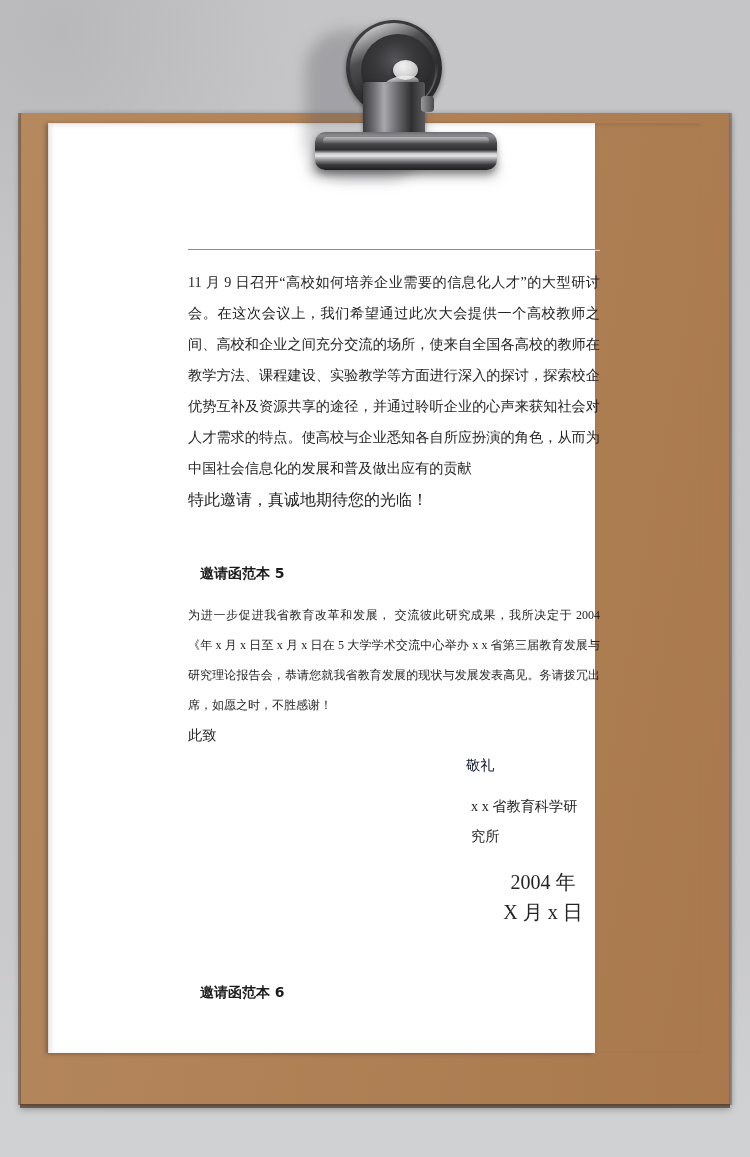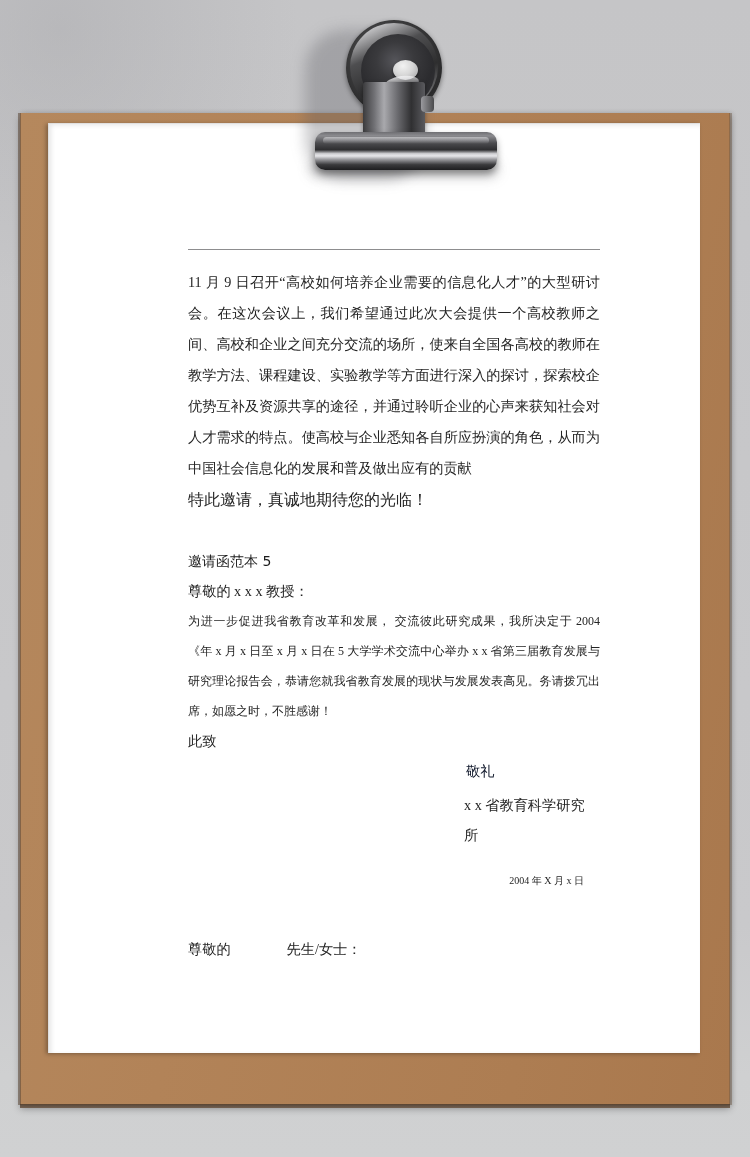--- a/index.html
+++ b/index.html
@@ -64,21 +64,21 @@
     width: 3px; height: 992px;
     background: #6d5642;
     opacity: 0.45;
   }
 
   
   .paper {
     position: absolute;
     left: 28px;
     top: 10px;
-    width: 652px;
+    width: 547px;
     height: 930px;
     background: #ffffff;
     box-shadow: inset 1px 1px 0 rgba(0,0,0,0.05), -2px 1px 4px rgba(0,0,0,0.30);
   }
   .paper-inner-shadow {
     position: absolute;
     left: 0; top: 0;
     width: 652px; height: 930px;
     pointer-events: none;
     box-shadow: inset 3px 2px 5px rgba(0,0,0,0.10);
@@ -227,43 +227,43 @@
   .para-tail {
     font-size: 16px;
     line-height: 31px;
     margin: 0;
     color: #242424;
   }
   .spacer-lg { height: 31px; }
   .spacer-md { height: 22px; }
   .section-title {
     font-size: 14px;
-    font-weight: normal;
+    font-weight: bold;
     line-height: 30px;
-    margin: 0;
+    margin: 12px;
     color: #1c1c1c;
     font-family: "DejaVu Sans", "Liberation Sans", sans-serif;
   }
   .line {
     font-size: 14.2px;
     line-height: 30px;
     margin: 0;
     color: #242424;
   }
   .body-justify {
     font-size: 12px;
     line-height: 30px;
     margin: 0;
     text-align: justify;
     text-justify: inter-ideograph;
     color: #242424;
   }
   .sig-1 { text-align: left; padding-left: 278px; font-size: 14.2px; line-height: 30px; margin: 0; color: #0f172a; }
-  .sig-2 { text-align: left; padding-left: 272px; font-size: 14.2px; line-height: 30px; margin: 4px; color: #242424; }
-  .sig-3 { text-align: right; padding-left: 298px; font-size: 10px; line-height: 30px; margin: 16px; color: #242424; }
+  .sig-2 { text-align: left; padding-left: 272px; font-size: 14.2px; line-height: 30px; margin: 11px; color: #242424; }
+  .sig-3 { text-align: center; padding-left: 298px; font-size: 20px; line-height: 30px; margin: 16px; color: #242424; }
   .gap-inline { display: inline-block; width: 56px; }
 </style>
 </head>
 <body>
 
 <div class="backdrop">
   <div class="backdrop-shade"></div>
 </div>
 
 <div class="clipboard">
@@ -276,30 +276,29 @@
 
     <div class="doc">
       <div class="hr"></div>
 
       <p class="para">11 月 9 日召开“高校如何培养企业需要的信息化人才”的大型研讨会。在这次会议上，我们希望通过此次大会提供一个高校教师之间、高校和企业之间充分交流的场所，使来自全国各高校的教师在教学方法、课程建设、实验教学等方面进行深入的探讨，探索校企优势互补及资源共享的途径，并通过聆听企业的心声来获知社会对人才需求的特点。使高校与企业悉知各自所应扮演的角色，从而为中国社会信息化的发展和普及做出应有的贡献</p>
       <p class="para-tail">特此邀请，真诚地期待您的光临！</p>
 
       <div class="spacer-lg"></div>
 
       <h3 class="section-title">邀请函范本 5</h3>
-      <p class="line">尊敬的 x x x 教授：</p>
       <p class="body-justify">为进一步促进我省教育改革和发展， 交流彼此研究成果，我所决定于 2004《年 x 月 x 日至 x 月 x 日在 5 大学学术交流中心举办 x x 省第三届教育发展与研究理论报告会，恭请您就我省教育发展的现状与发展发表高见。务请拨冗出席，如愿之时，不胜感谢！</p>
       <p class="line">此致</p>
       <p class="sig-1">敬礼</p>
       <p class="sig-2">x x 省教育科学研究所</p>
       <p class="sig-3">2004 年 X 月 x 日</p>
 
       <div class="spacer-md"></div>
 
-      <p class="line"><span>尊敬的</span><span class="gap-inline"></span><span>先生/女士：</span></p>
+      <h3 class="section-title">邀请函范本 6</h3>
     </div>
   </div>
 
   <div class="clip">
     <div class="clip-shadow"></div>
     <div class="clip-disc">
       <div class="clip-disc-rim">
         <div class="clip-disc-face">
           <div class="clip-disc-hole"></div>
           <div class="clip-disc-glint"></div>

